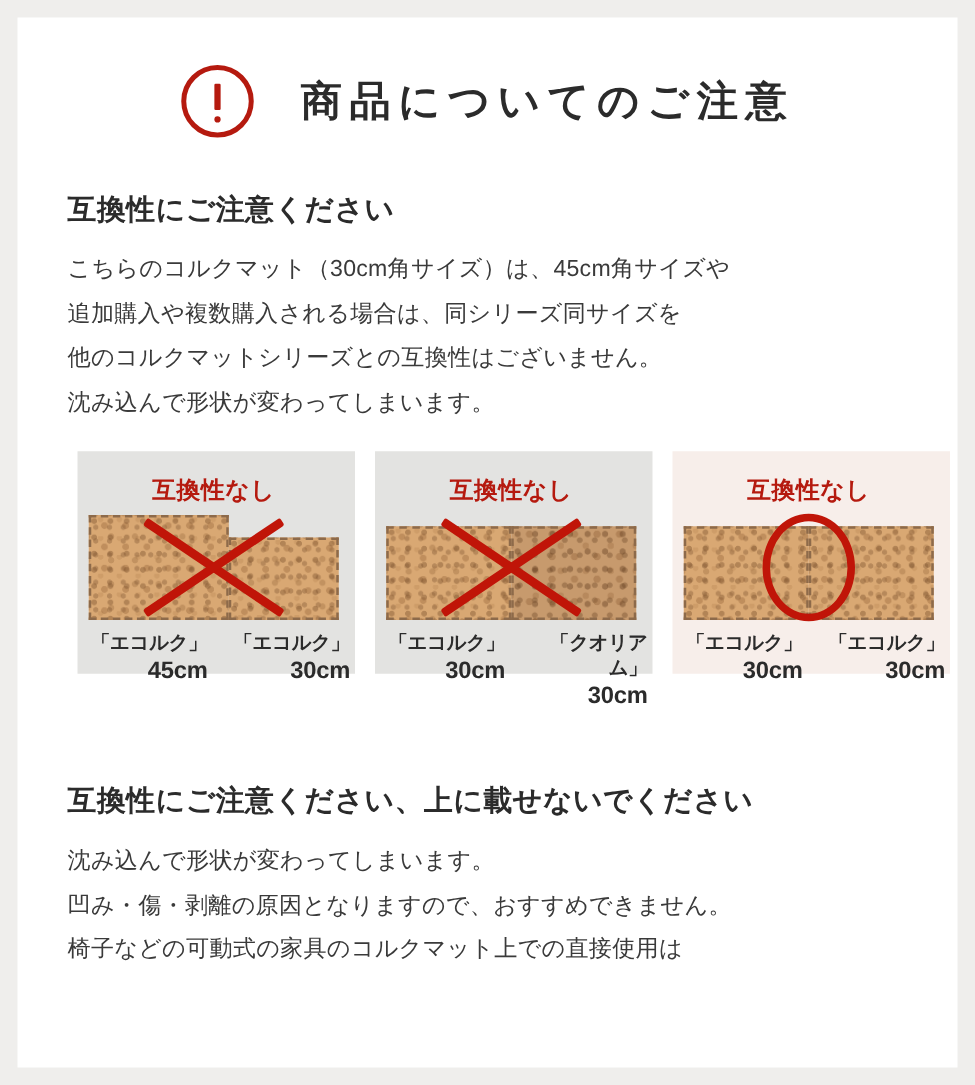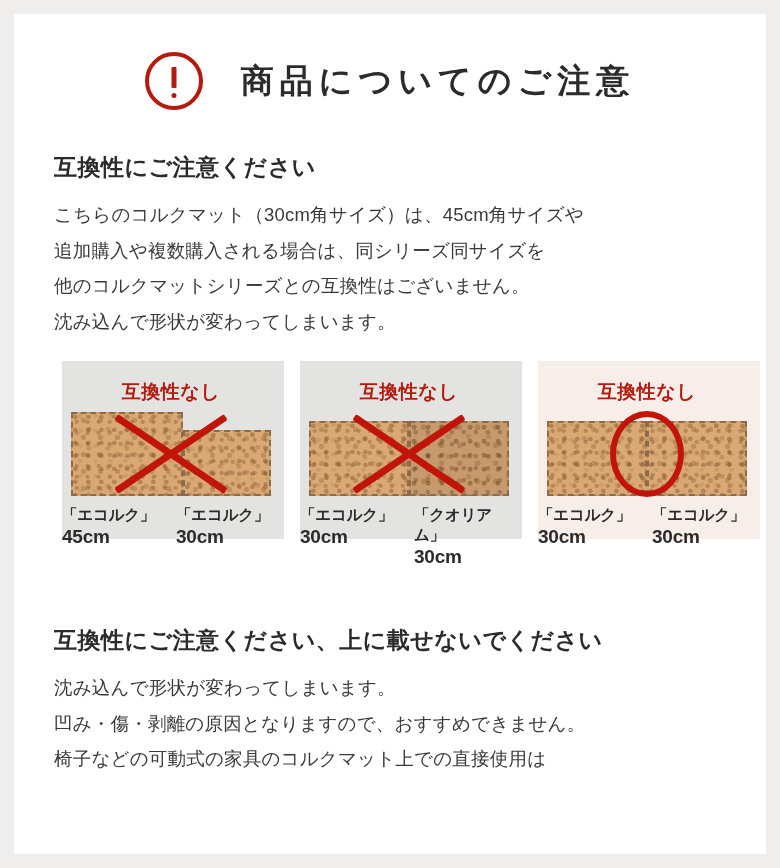--- a/index.html
+++ b/index.html
@@ -198,21 +198,21 @@
   }
   .captions {
     position: relative;
     display: flex;
     justify-content: center;
     gap: 10px;
     margin-top: 9px;
   }
   .caption {
     width: 104px;
-    text-align: left;
+    text-align: right;
     font-size: 15.5px;
     font-weight: bold;
     color: #2b2b2b;
     line-height: 1.28;
     letter-spacing: -0.2px;
   }
   .caption .sz { display: block; font-size: 19px; }
 
   #section-furniture .sec-title { margin-top: 56px; }
 

